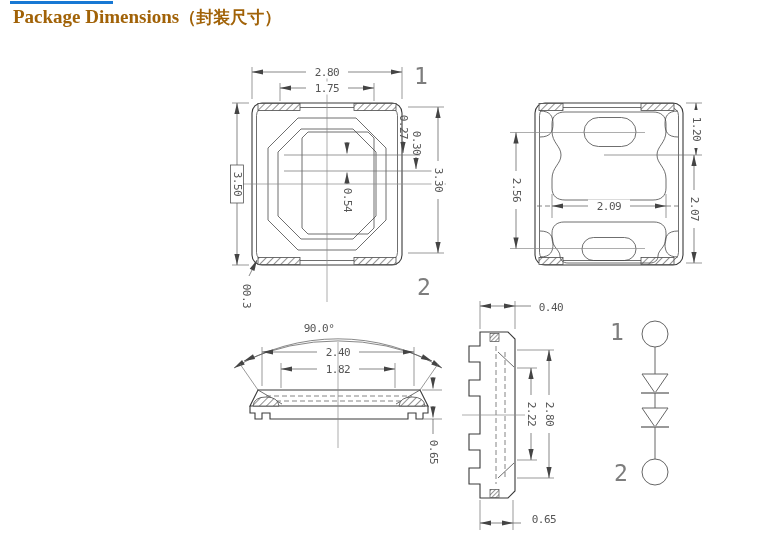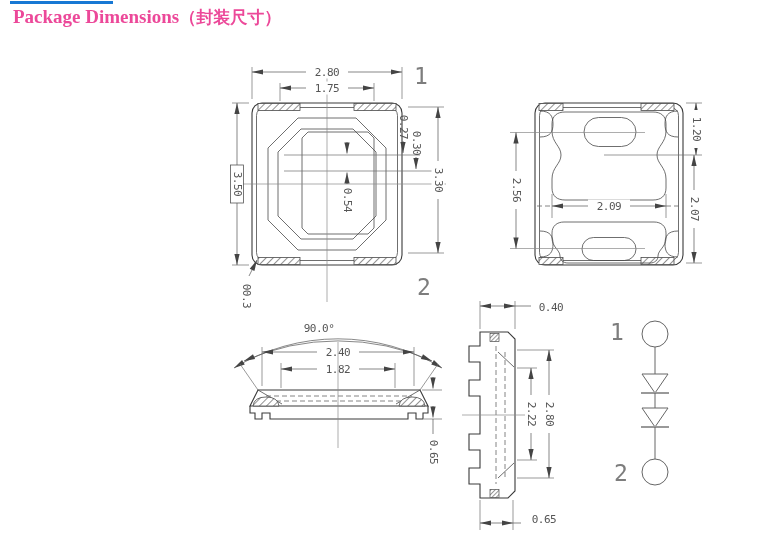--- a/index.html
+++ b/index.html
@@ -1,20 +1,20 @@
 <!DOCTYPE html>
 <html><head>
 <meta charset="utf-8">
 <style>
   html,body{margin:0;padding:0;background:#ffffff;}
   body{width:772px;height:552px;position:relative;overflow:hidden;
        font-family:"Liberation Sans",sans-serif;}
   .accent-bar{position:absolute;left:10px;top:1px;width:103px;height:3px;background:#1778d4;}
   .title{position:absolute;left:13px;top:6px;white-space:nowrap;
-         font-family:"Liberation Serif",serif;font-weight:bold;font-size:19px;color:#ec4899;}
+         font-family:"Liberation Serif",serif;font-weight:bold;font-size:19px;color:#a16207;}
   .title .zh{font-size:17px;}
   svg{position:absolute;left:0;top:0;}
   .outline{fill:none;stroke:#3a3a3a;stroke-width:1.1;}
   .detail{fill:none;stroke:#4a4a4a;stroke-width:0.8;}
   .thin{fill:none;stroke:#6e6e6e;stroke-width:0.7;}
   .center{fill:none;stroke:#8a8a8a;stroke-width:0.7;}
   .dash{fill:none;stroke:#666;stroke-width:0.8;stroke-dasharray:5 3;}
   .dimline{fill:none;stroke:#555;stroke-width:0.7;}
   .hatched{fill:url(#hatch);stroke:#4a4a4a;stroke-width:0.8;}
   .hatched2{fill:url(#hatch2);stroke:#4a4a4a;stroke-width:0.7;}

